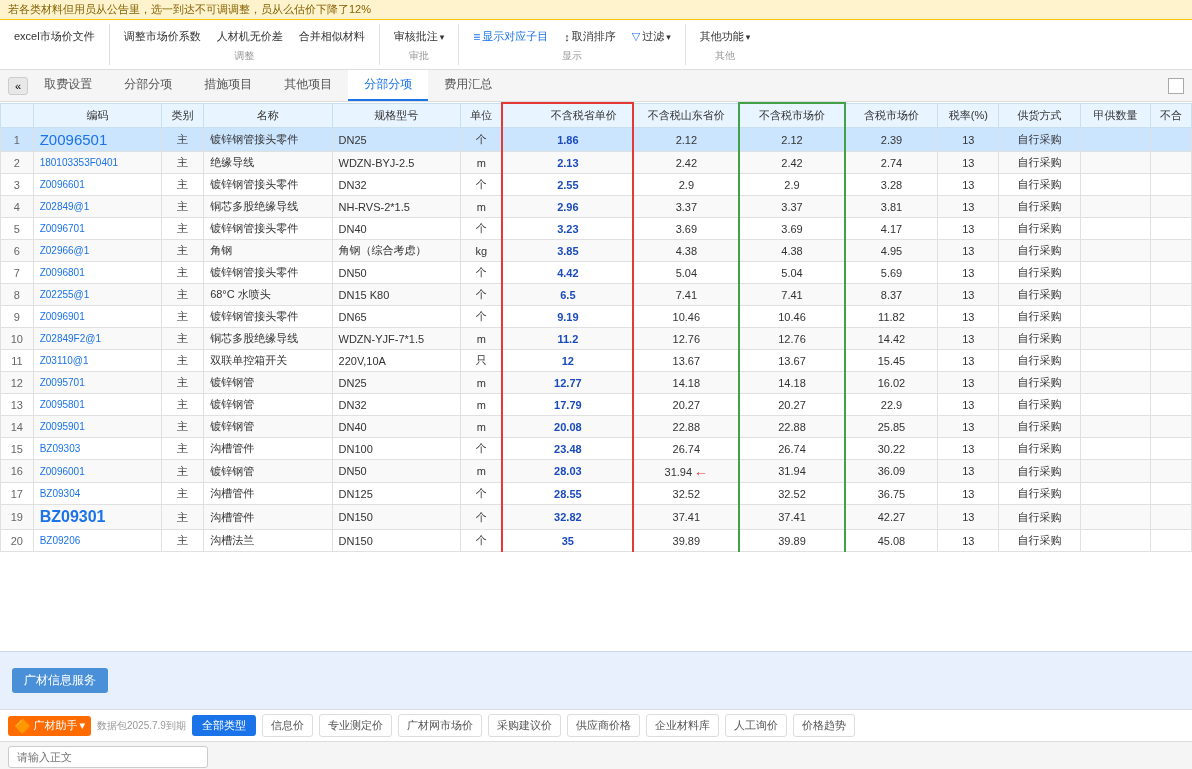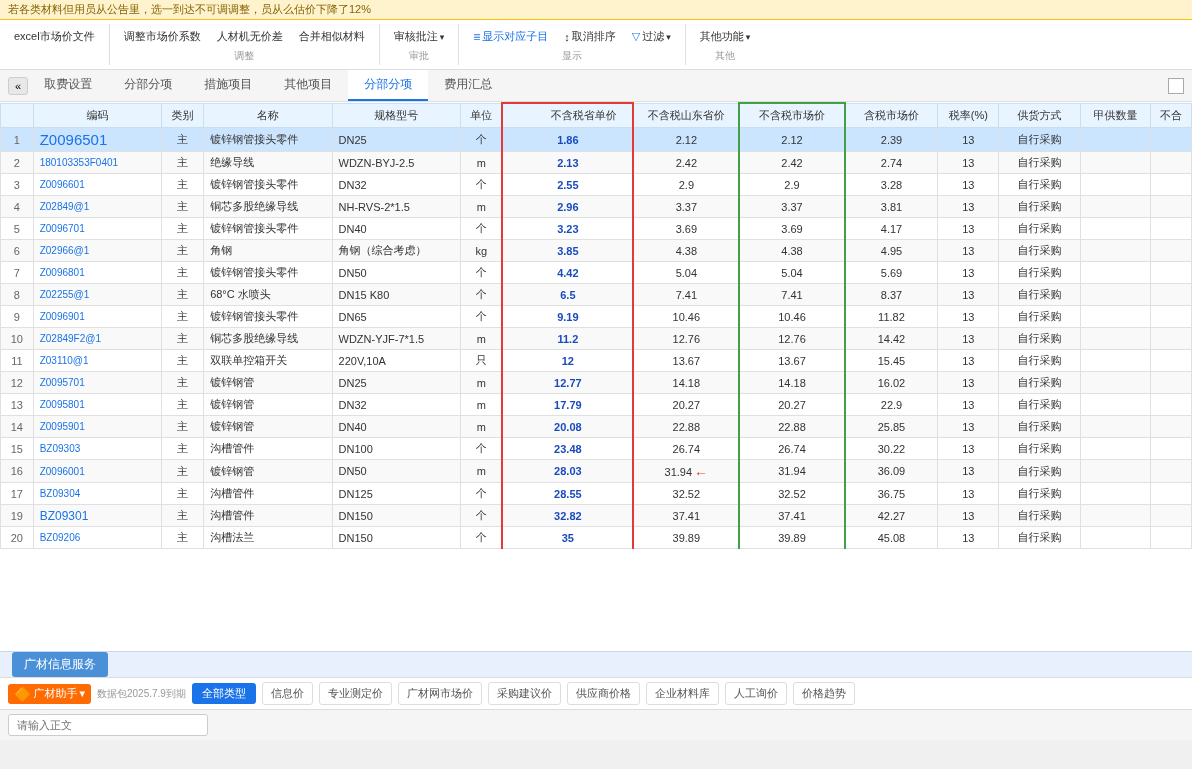--- a/index.html
+++ b/index.html
@@ -137,21 +137,21 @@
     tbody tr:nth-child(even) { background: #f9f9f9; }
     tbody tr.selected { background: #cce5ff; }
 
     .td-code { color: #1a73e8; text-align: left; }
     .td-name { text-align: left; }
     .td-price-highlight { color: #1a4bbd; font-weight: bold; }
     .td-row-num { color: #666; width: 24px; }
 
     .bottom-bar {
       background: #e8f0fe;
-      padding: 0 12px;
+      padding: 16px 12px;
       border-top: 1px solid #c8d8f0;
       display: flex;
     }
 
     .bottom-service-btn {
       background: #4a90d9;
       color: #fff;
       border: none;
       padding: 4px 12px;
       border-radius: 3px;
@@ -576,21 +576,21 @@
     <td style="">32.52</td>
     <td style="border-left: 2px solid #43a047; border-right: 2px solid #43a047;">32.52</td>
     <td>36.75</td>
     <td>13</td>
     <td>自行采购</td>
     <td></td>
     <td></td>
   </tr>
         <tr>
     <td class="td-row-num">19</td>
-    <td class="td-code" style="font-size:12px;">BZ09301</td>
+    <td class="td-code" style="font-size:16px;font-weight:bold;">BZ09301</td>
     <td>主</td>
     <td class="td-name">沟槽管件</td>
     <td class="td-name">DN150</td>
     <td>个</td>
     <td class="td-price-highlight" style="border-left: 2px solid #e53935; border-right: 2px solid #e53935;">32.82</td>
     <td style="">37.41</td>
     <td style="border-left: 2px solid #43a047; border-right: 2px solid #43a047;">37.41</td>
     <td>42.27</td>
     <td>13</td>
     <td>自行采购</td>

